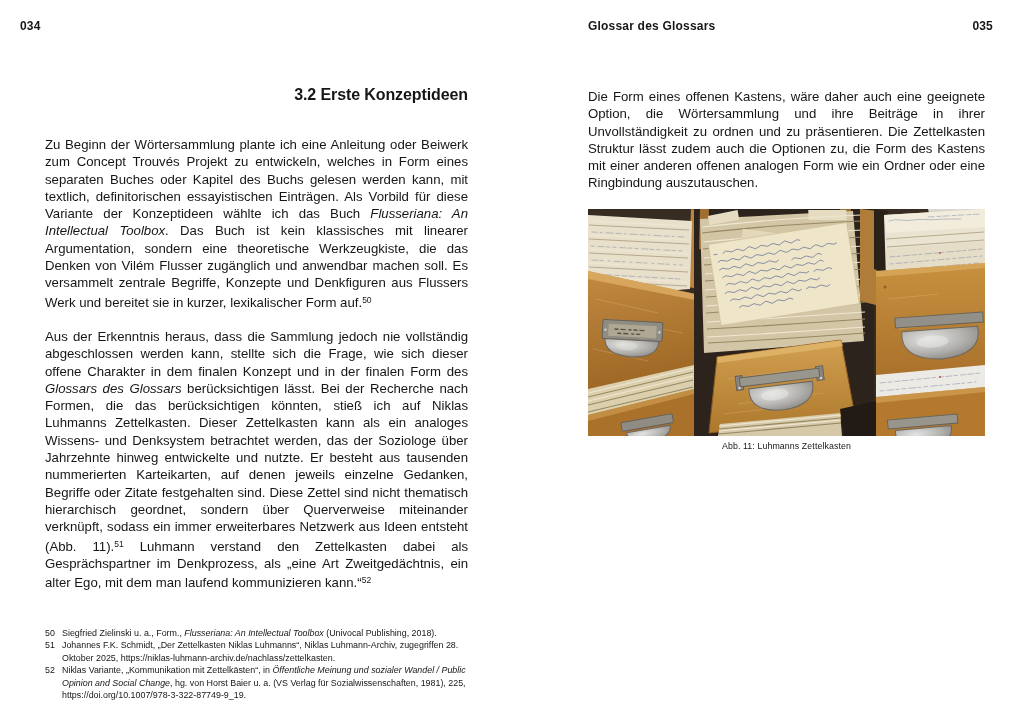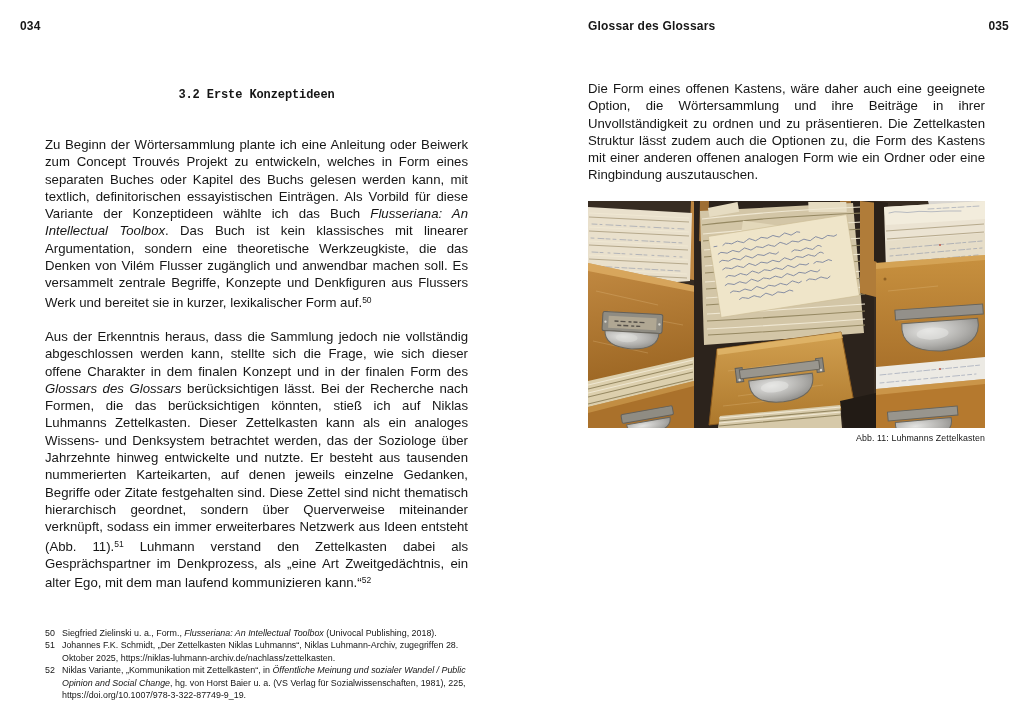--- a/index.html
+++ b/index.html
@@ -5,33 +5,33 @@
   html,body{margin:0;padding:0;}
   body{
     width:1024px;height:722px;background:#ffffff;color:#161616;
     font-family:"Liberation Sans","DejaVu Sans",sans-serif;
     position:relative;overflow:hidden;
     -webkit-font-smoothing:antialiased;
   }
   .runhead{position:absolute;top:19px;font-size:12px;font-weight:700;letter-spacing:.2px;}
   .rh-left{left:20px;}
   .rh-center{left:588px;}
-  .rh-right{right:15px;margin-left:20px;}
+  .rh-right{right:31px;margin-left:20px;}
 
   .col{position:absolute;font-size:13.2px;line-height:17.3px;text-align:justify;}
   .col-left{left:45px;top:84px;width:423px;}
-  .col-right{left:588px;top:80px;width:397px;}
-  .col h1{font-size:12px;line-height:22px;font-weight:700;margin:0 0 30px 0;letter-spacing:-.1px;text-align:center;font-family:Liberation Mono, monospace;}
+  .col-right{left:588px;top:88px;width:397px;}
+  .col h1{font-size:16px;line-height:22px;font-weight:700;margin:0 0 30px 0;letter-spacing:-.1px;text-align:right;}
   .col p{margin:0 0 17px 0;}
   .it{font-style:italic;}
   .sup{font-size:8.5px;vertical-align:4px;letter-spacing:0;}
 
   figure{margin:0;width:397px;height:227px;}
   figure svg{display:block;}
-  .caption{font-size:8.8px;line-height:11px;margin-top:5px;text-align:right;letter-spacing:.1px;}
+  .caption{font-size:8.8px;line-height:11px;margin-top:5px;text-align:center;letter-spacing:.1px;}
 
   .footnotes{position:absolute;left:45px;top:627px;width:433px;font-size:8.9px;line-height:12.4px;text-align:left;}
   .fn{display:flex;}
   .fn-num{width:17px;flex:none;}
   .fn-text{flex:1;}
 
   
   .ink{stroke:#5e6c94;fill:none;stroke-width:.8;stroke-linecap:round;opacity:.85;}
   .inkf{stroke:#7b86a4;fill:none;stroke-width:.7;stroke-linecap:round;opacity:.7;}
   .cardline{stroke:#b6a98c;stroke-width:1;fill:none;}

